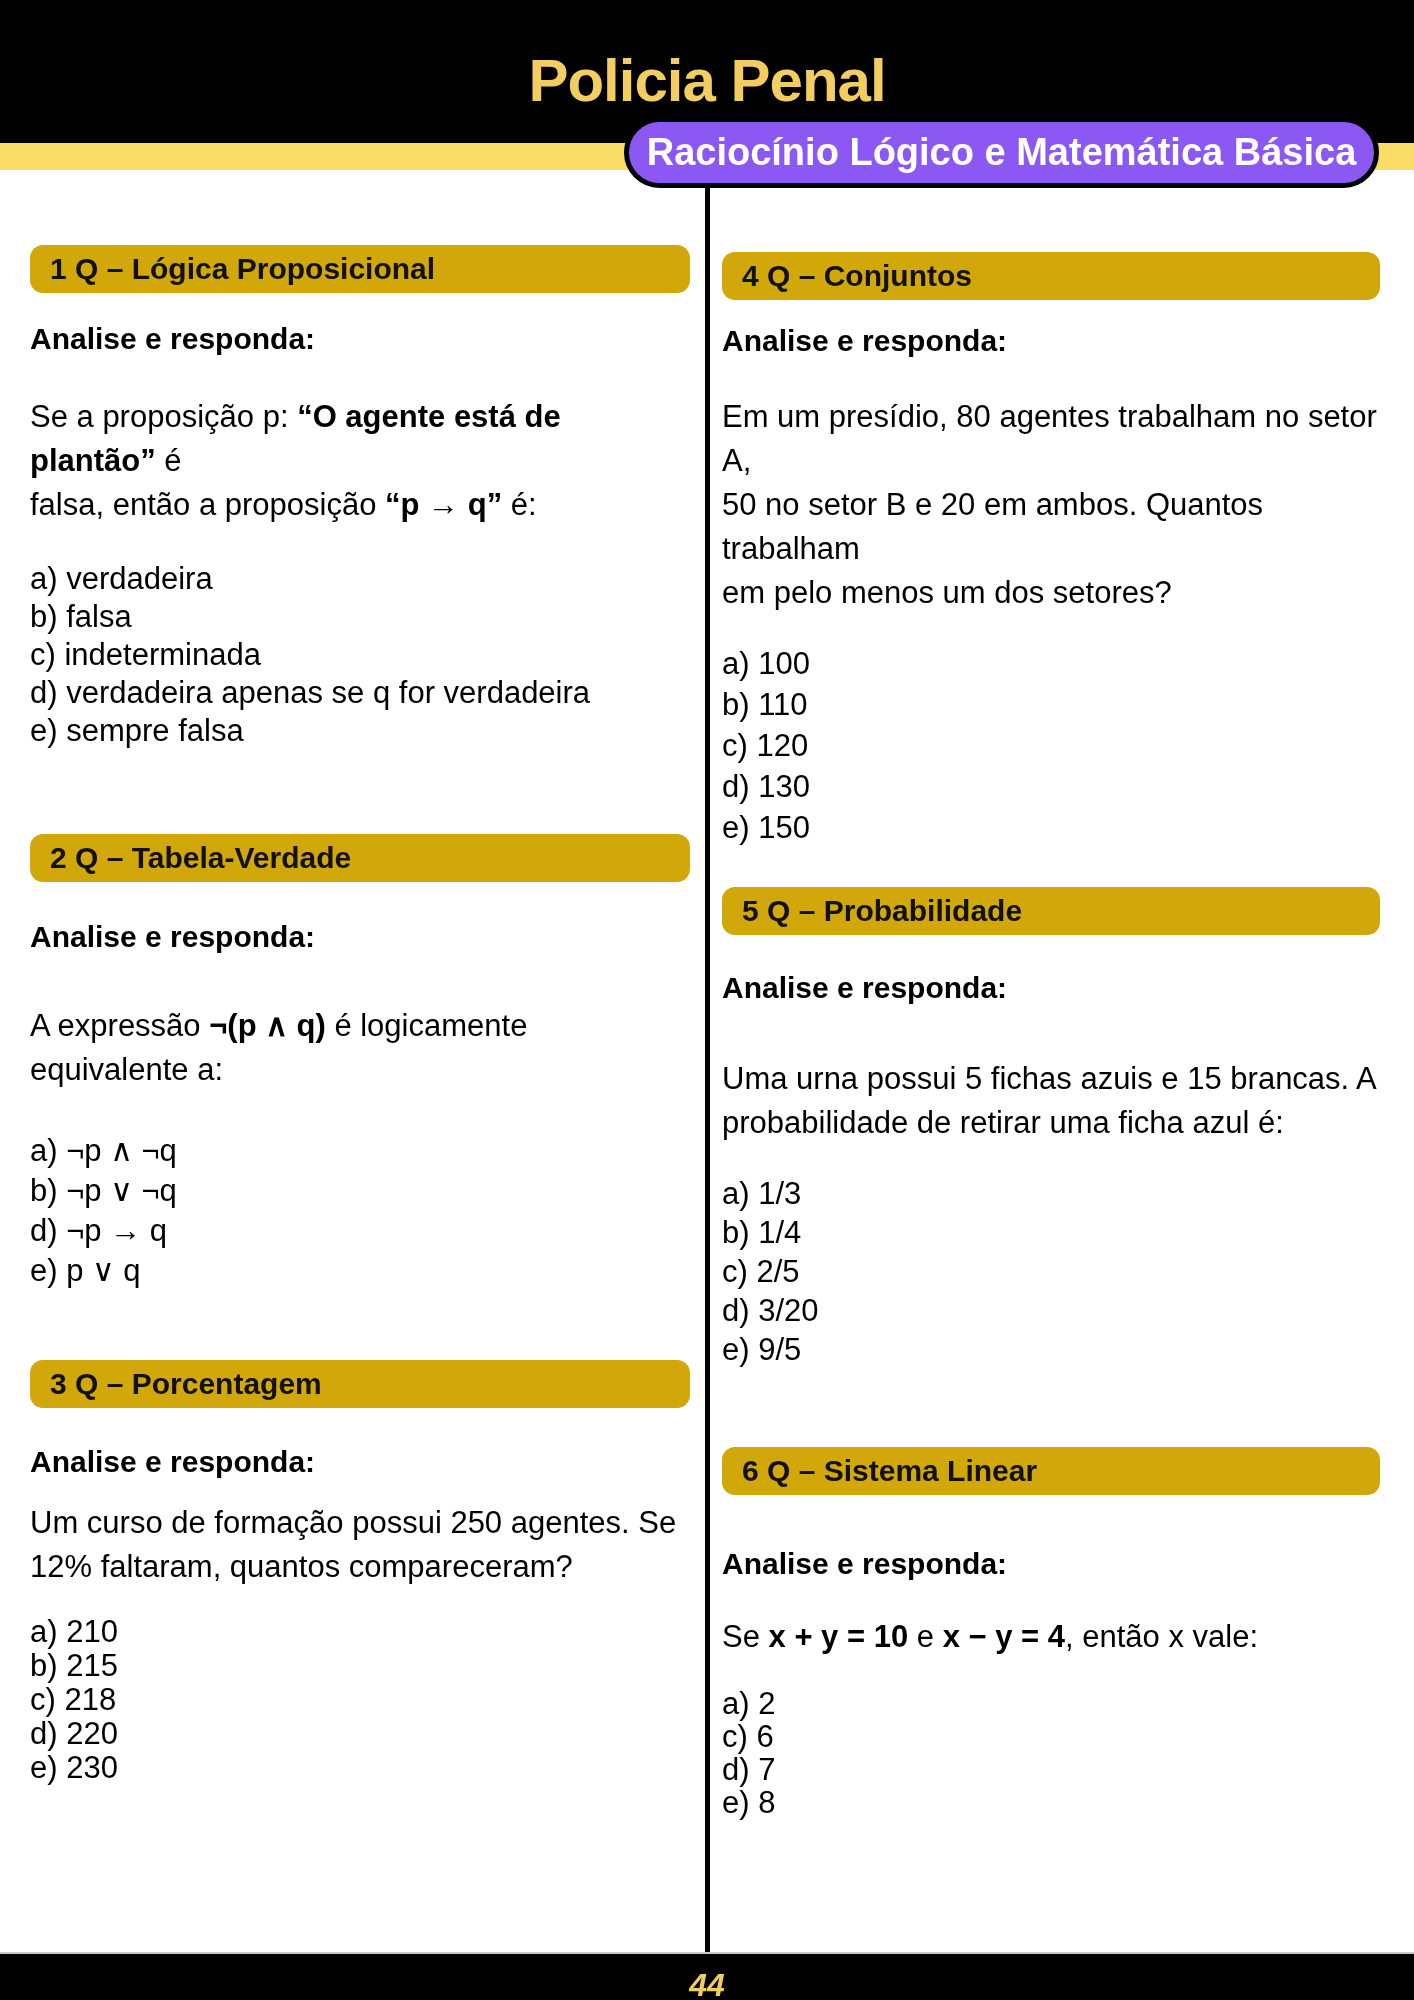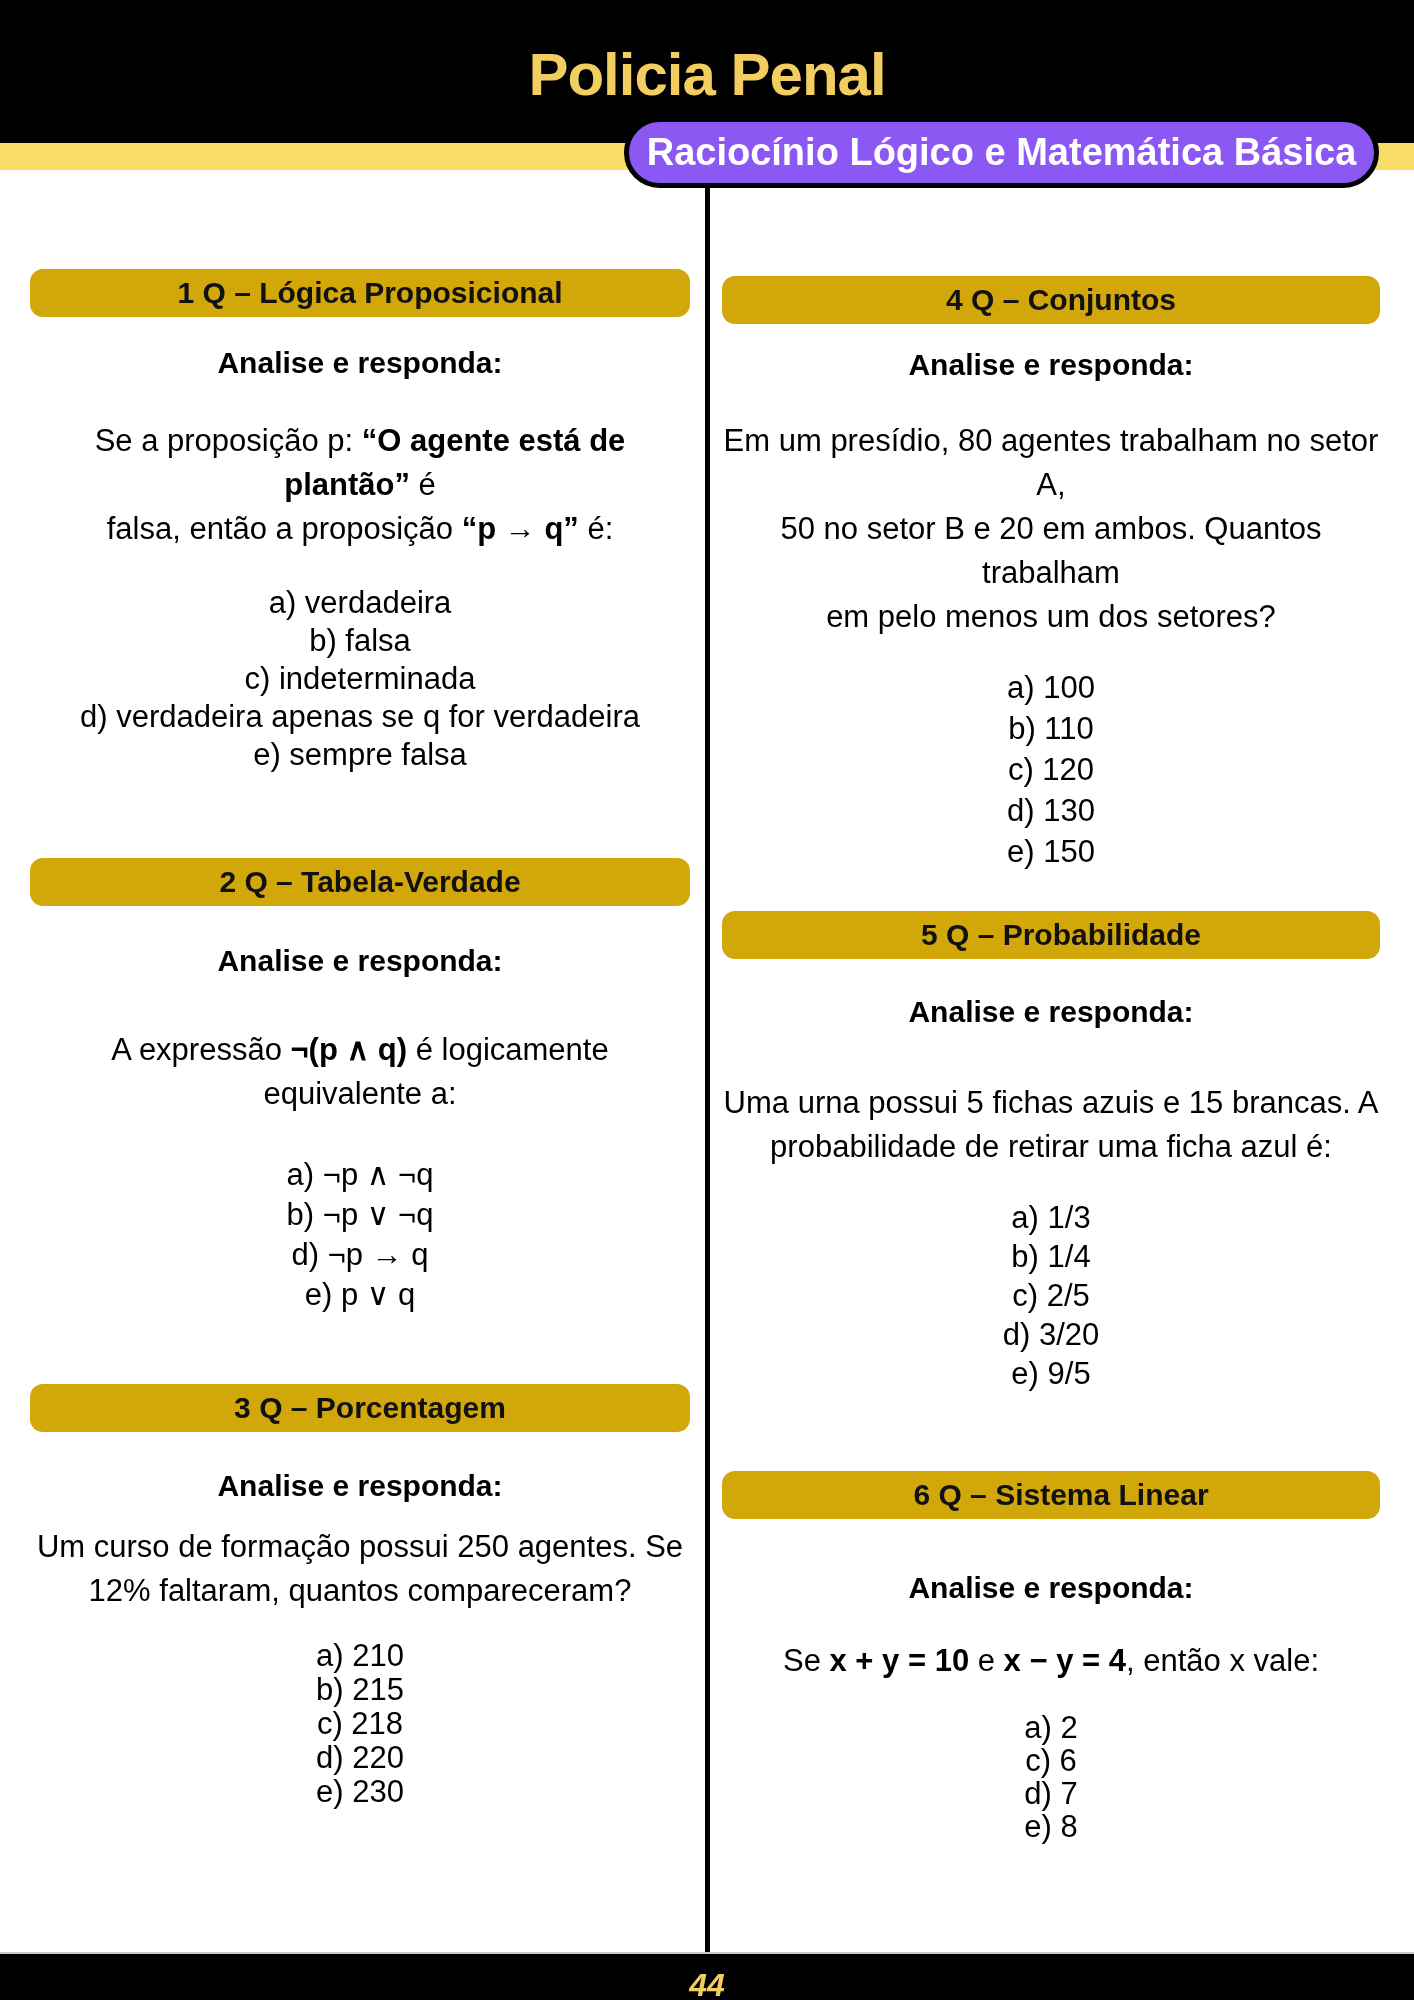--- a/index.html
+++ b/index.html
@@ -4,34 +4,34 @@
 <style>
   html,body{margin:0;padding:0;background:#e9e9e9;}
   .page{
     position:relative; width:1414px; height:2000px; margin:0 auto;
     background:var(--page_bg,#fff); overflow:hidden;
     font-family:"Liberation Sans", sans-serif; color:var(--body_text,#000);
   }
   
   .top{position:absolute;left:0;top:0;width:100%;height:143px;background:var(--header_bg,#000);}
   .title{
-    margin:6px;text-align:center;line-height:138px;
+    margin:12px;text-align:center;line-height:138px;
     font-size:60px;font-weight:bold;letter-spacing:-1px;
     color:var(--title_text,#F2CD5F);
   }
   .stripe{position:absolute;left:0;top:143px;width:100%;height:27px;background:var(--stripe,#FADD66);}
   .badge{
     position:absolute;left:624px;top:117px;width:755px;height:71px;box-sizing:border-box;
     background:var(--badge_bg,#8B58F4);border:5px solid var(--badge_border,#000);border-radius:36px;
     display:flex;align-items:center;justify-content:center;z-index:5;
   }
   .badge span{color:var(--badge_text,#fff);font-weight:bold;font-size:38px;white-space:nowrap;}
   
   .divider{position:absolute;left:705px;top:170px;width:5px;height:1782px;background:var(--divider,#000);}
-  .col{position:absolute;top:188px;text-align:center;}
+  .col{position:absolute;top:164px;}
   .col-left{left:30px;width:660px;}
   .col-right{left:722px;width:658px;}
   
   .q-bar{
     background:var(--section_bar,#D2A70A);border-radius:13px;height:48px;line-height:48px;
     padding-left:20px;box-sizing:border-box;overflow:hidden;white-space:nowrap;
   }
   .q-bar span{font-weight:bold;font-size:30px;color:var(--section_bar_text,#111);}
   .q-prompt{font-weight:bold;font-size:30px;line-height:32px;}
   .q-body{font-size:31px;line-height:44px;}

